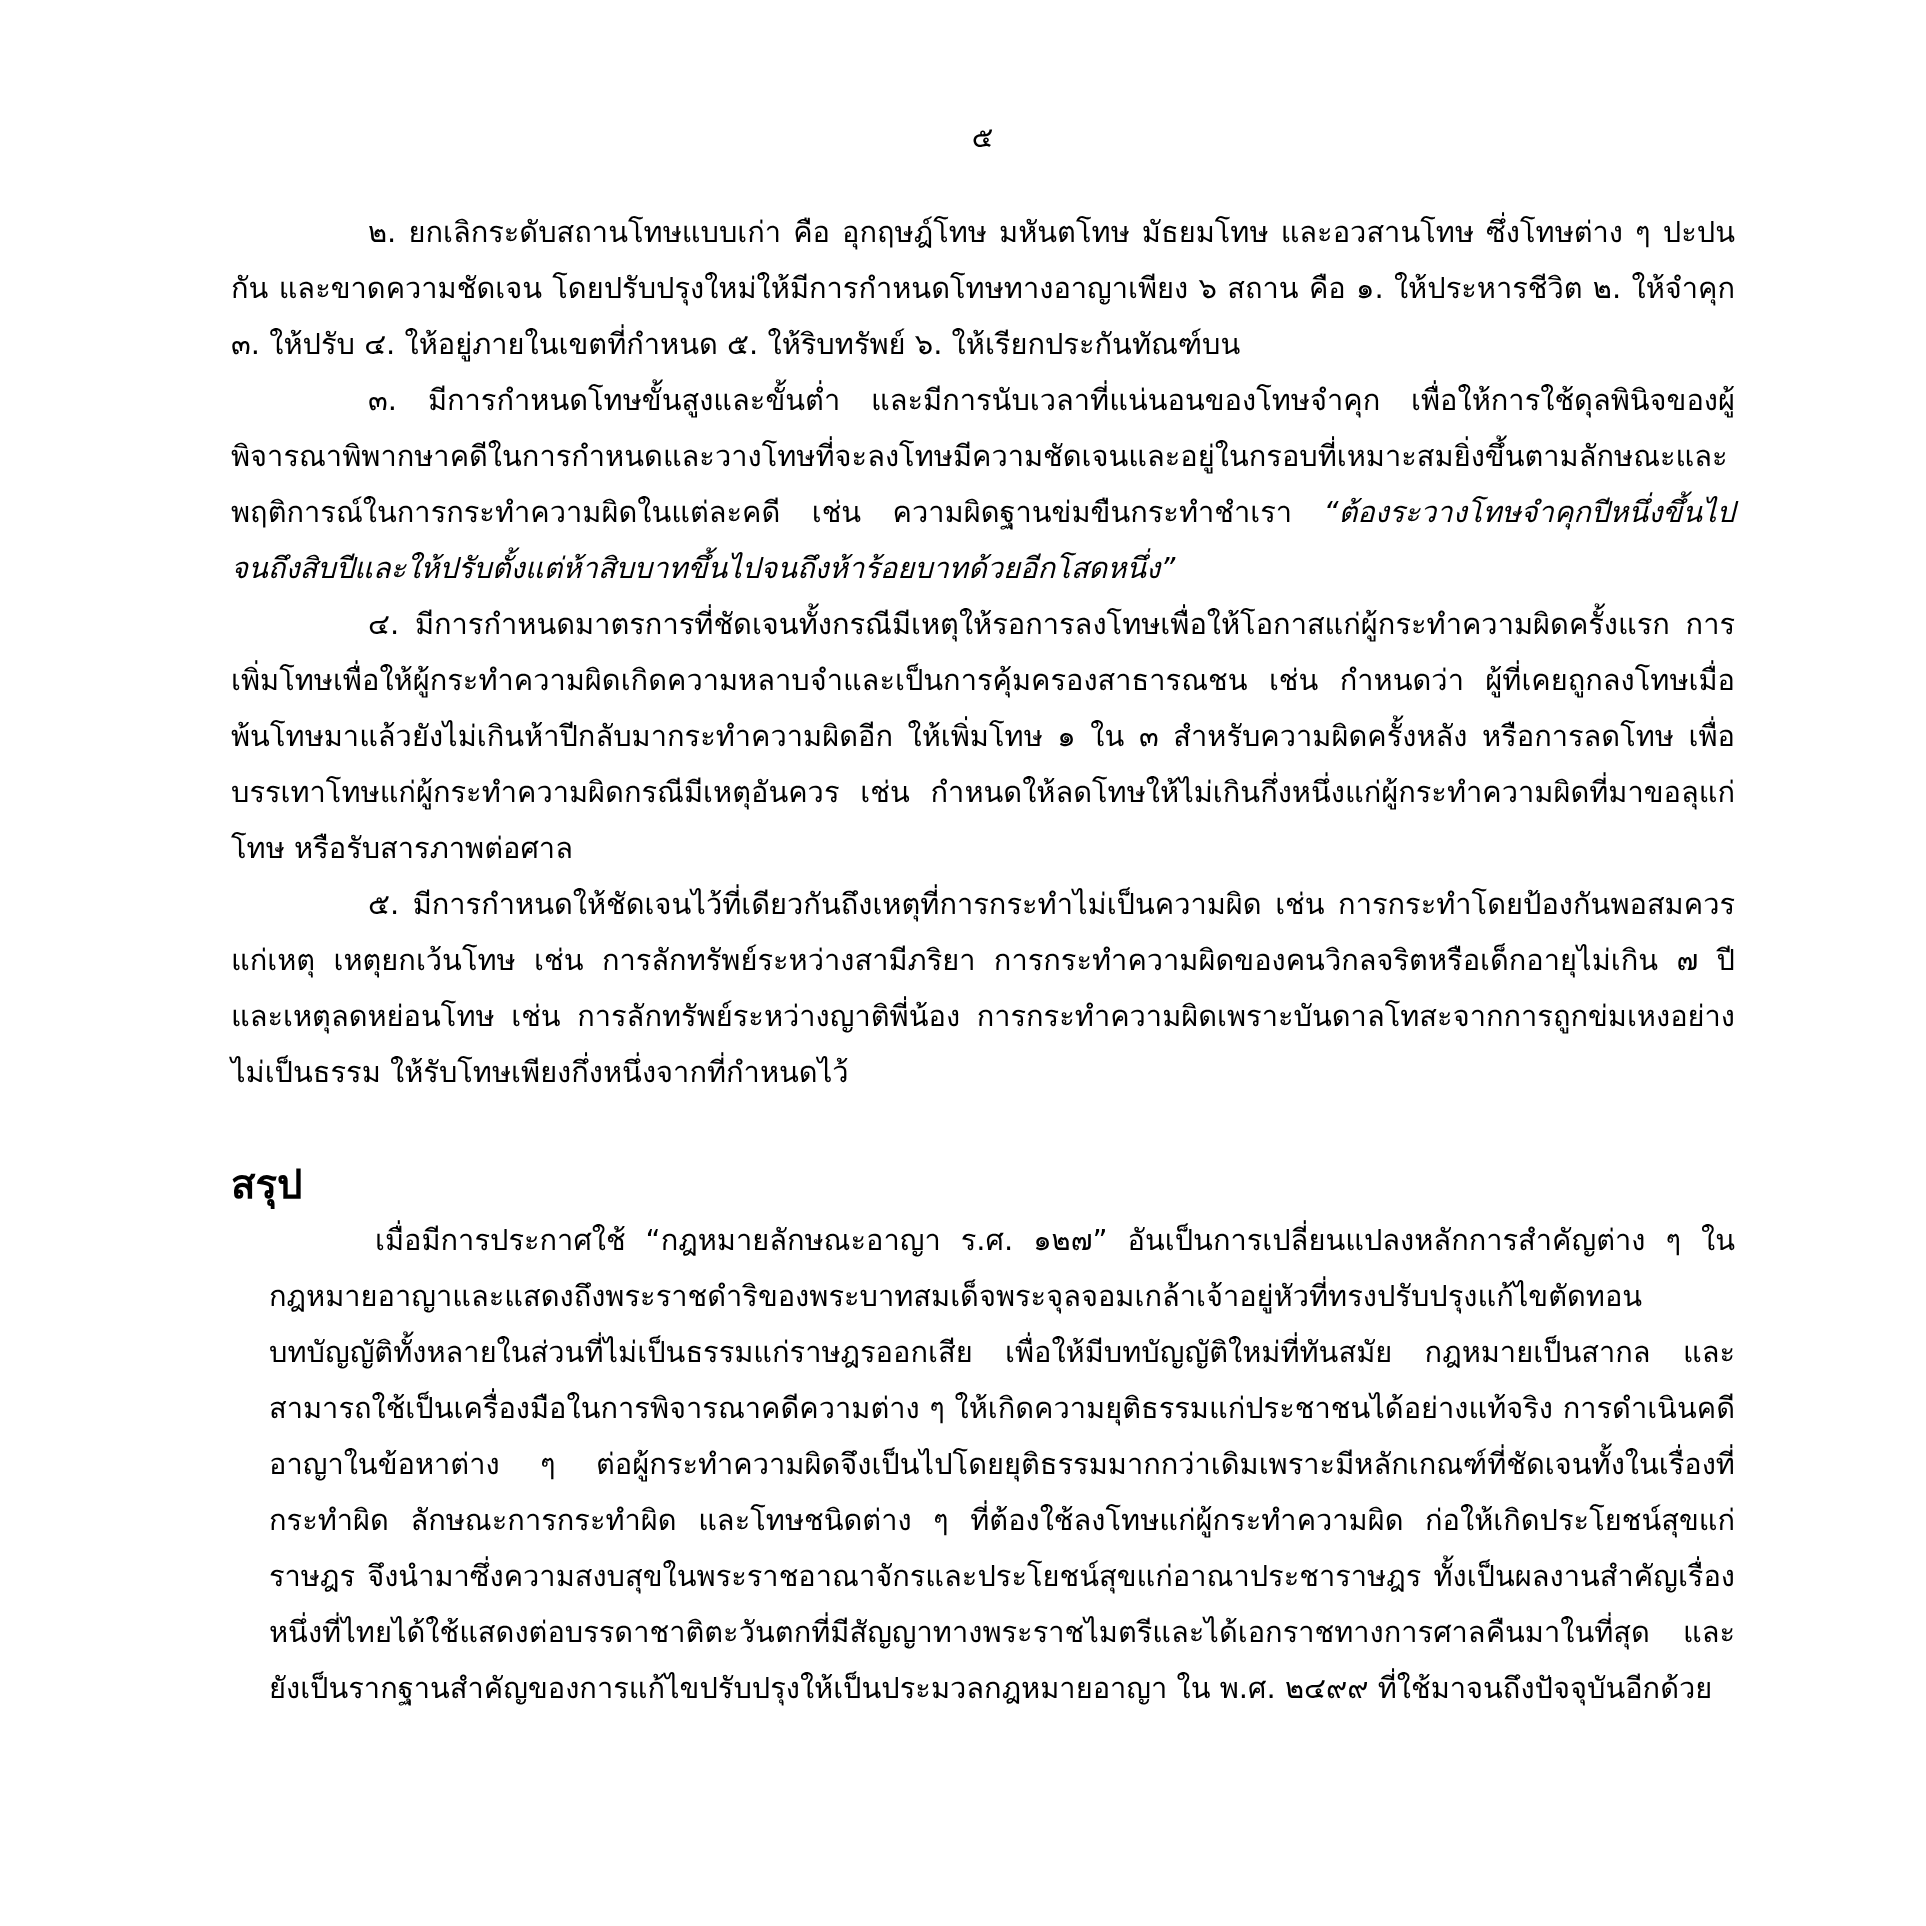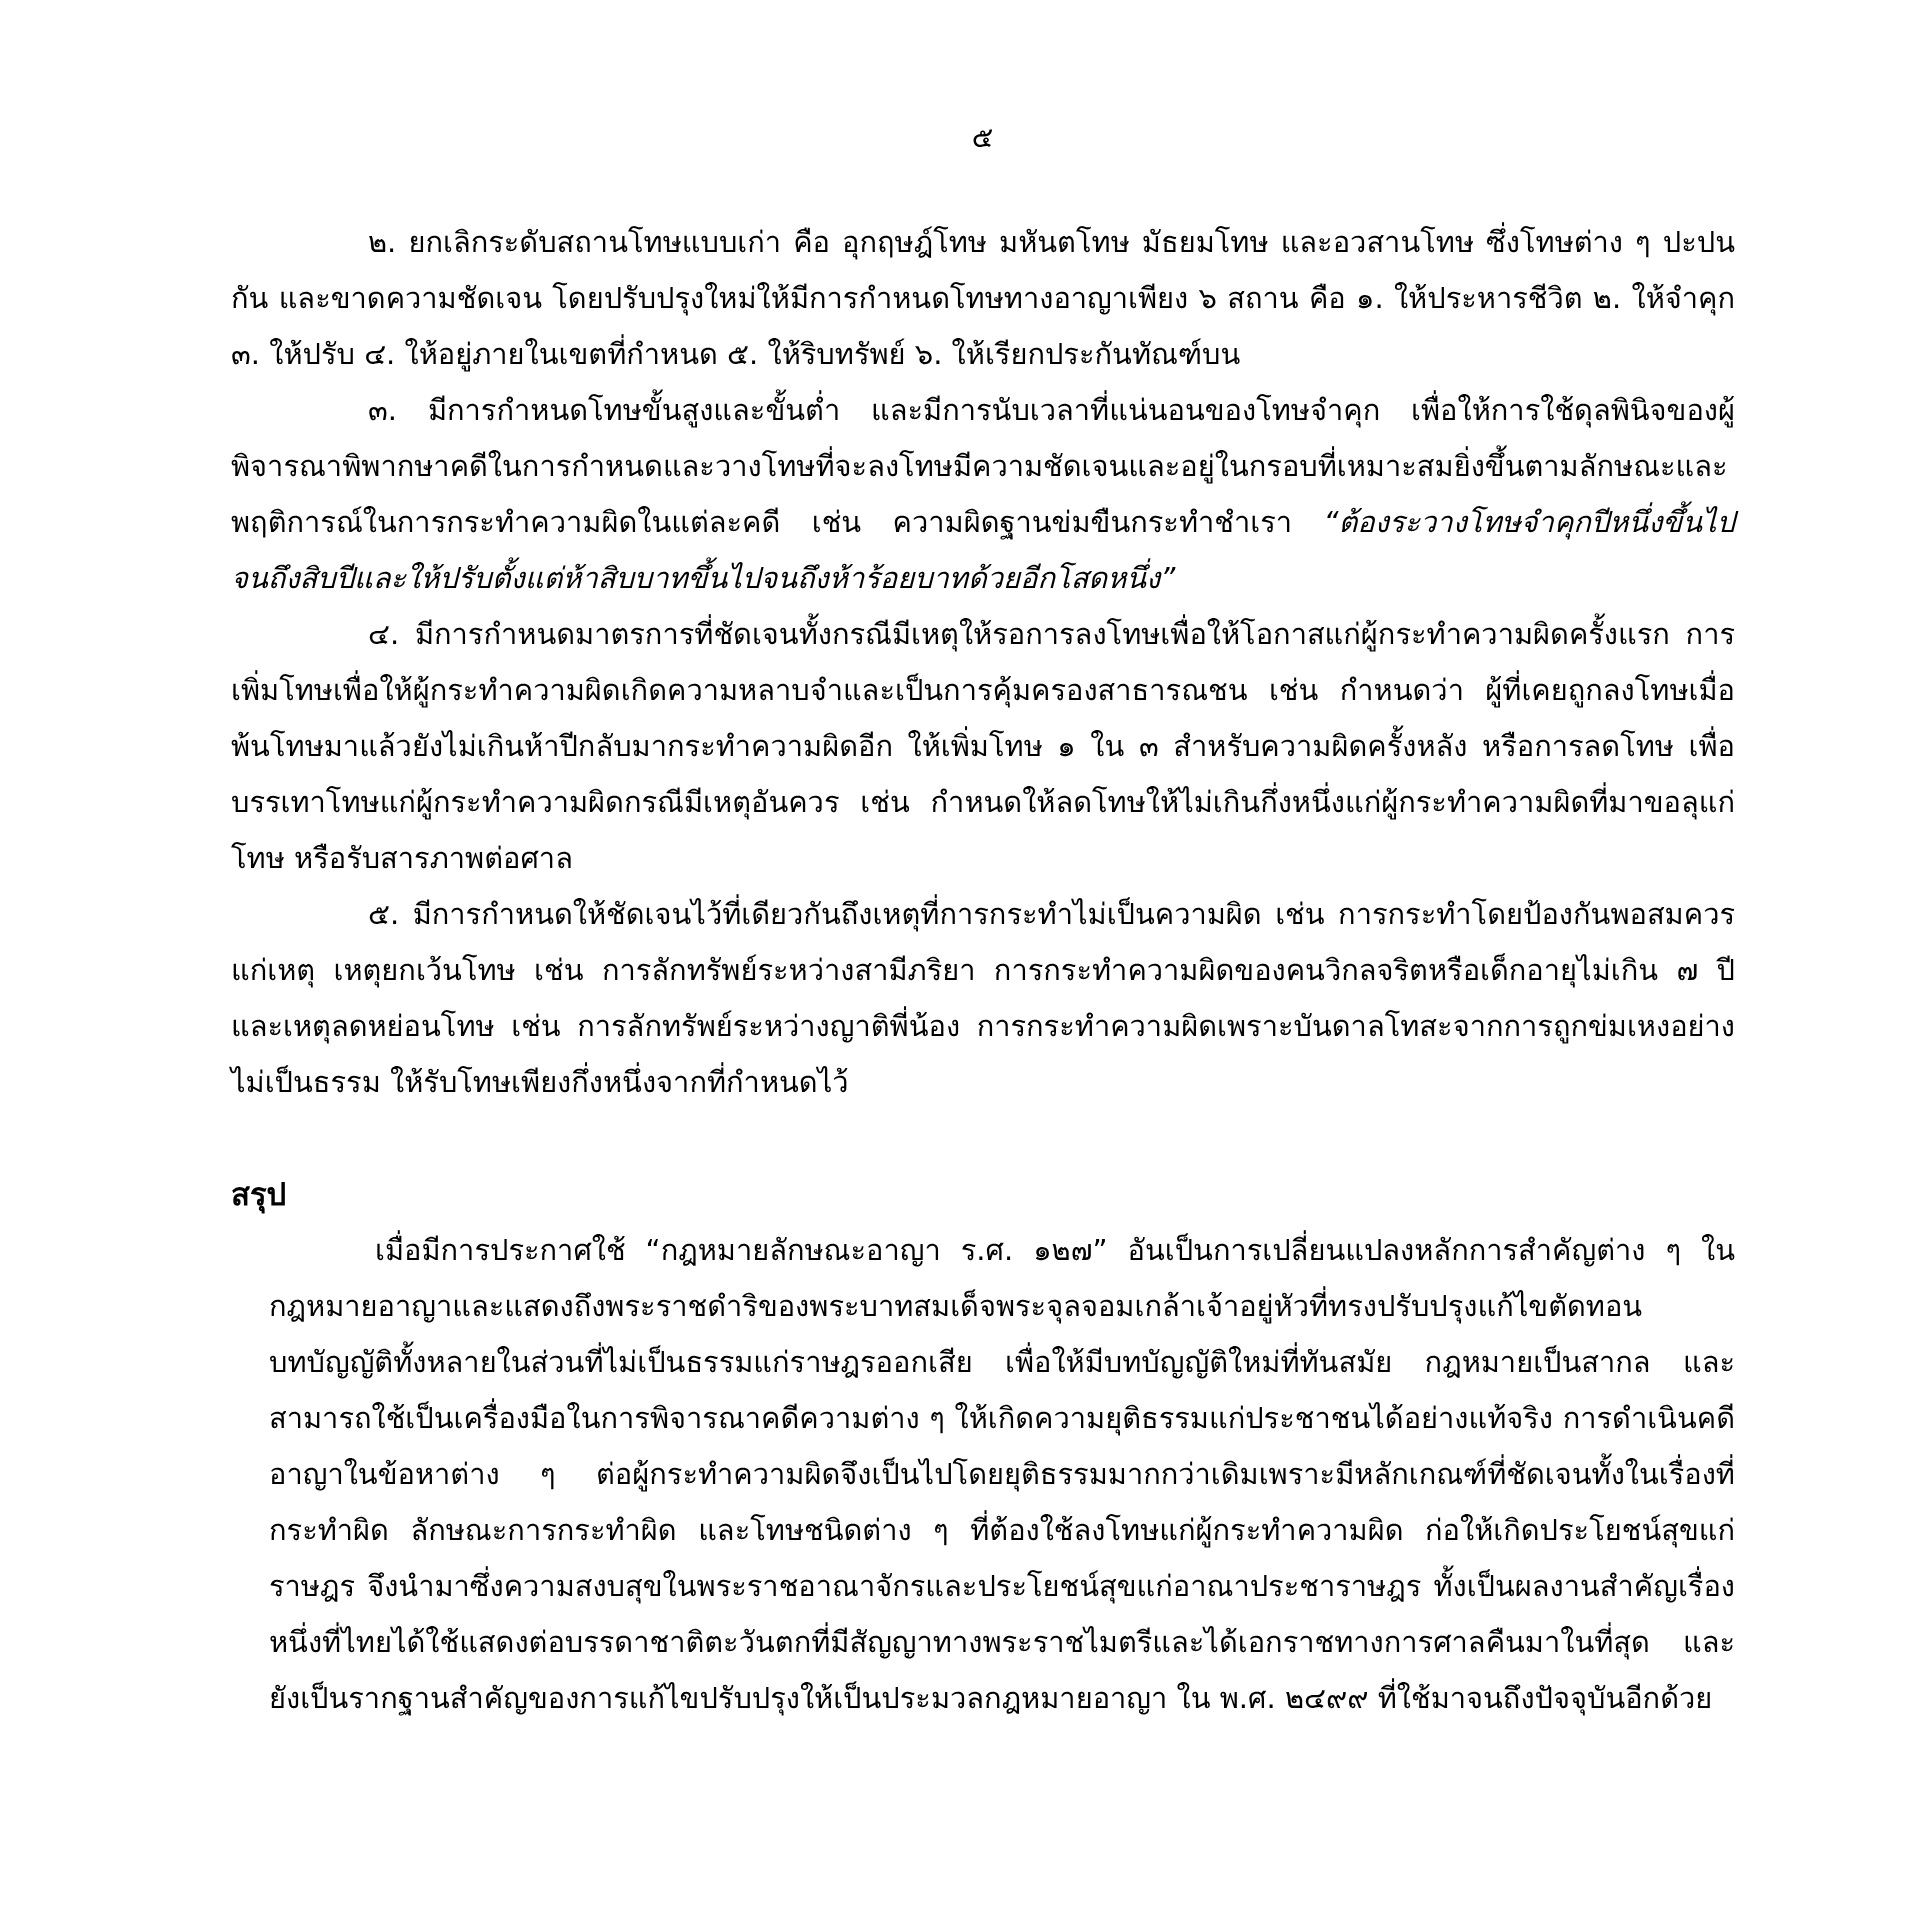--- a/index.html
+++ b/index.html
@@ -16,36 +16,36 @@
     top: 117px;
     left: 0;
     width: 1965px;
     text-align: center;
     font-size: 28.5px;
     line-height: 42px;
   }
   .content {
     position: absolute;
     left: 231px;
-    top: 214px;
+    top: 204px;
     width: 1504px;
     font-size: 29px;
     line-height: 56px;
     text-align: justify;
     text-justify: inter-character;
   }
   .para {
     margin: 0;
     text-indent: 137px;
   }
   .quote-italic { font-style: italic; }
   .heading {
     margin: 56px 0 0 0;
     font-weight: bold;
-    font-size: 31px;
+    font-size: 40px;
     line-height: 56px;
   }
   .para.conclusion { text-indent: 106px; margin-left: 38px; }
 </style>
 </head>
 <body>
 
 <div class="page-number">๕</div>
 
 <div class="content">

